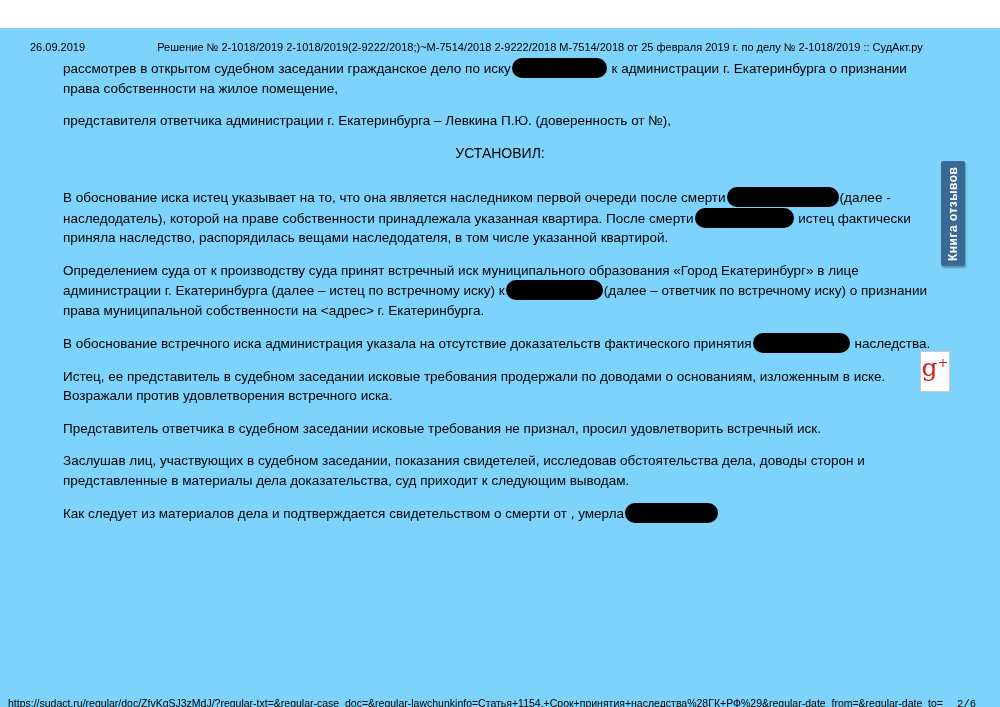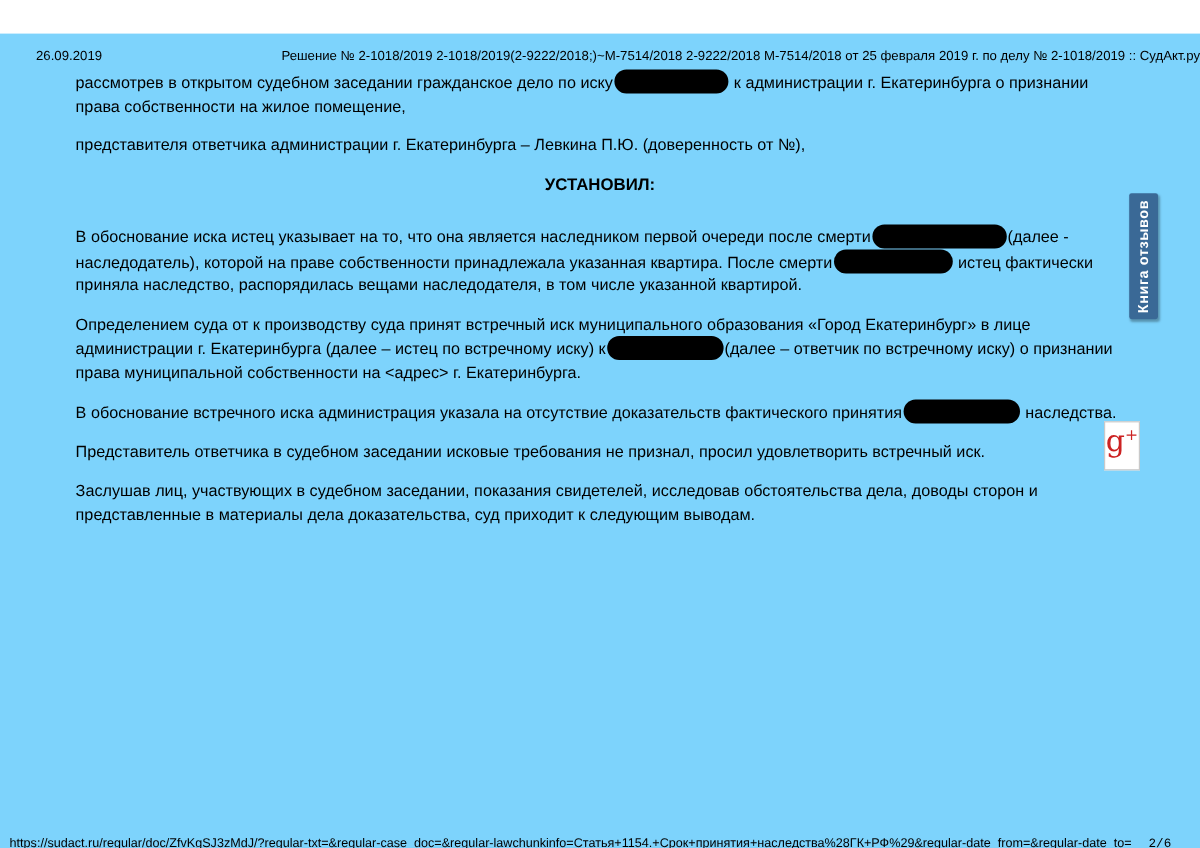--- a/index.html
+++ b/index.html
@@ -17,30 +17,30 @@
     margin-top: 28px;
   }
 
   
   .print-header {
     position: absolute; top: 13px; left: 0; right: 0;
     font-size: 11px; line-height: 13px;
     color: #000;
   }
   .header-date { position: absolute; left: 30px; top: 0; white-space: nowrap; }
-  .header-title { text-align: right; padding-left: 80px; }
+  .header-title { text-align: center; padding-left: 80px; }
 
   
   .doc-body {
     position: absolute; top: 30px; left: 63px; right: 63px;
     font-size: 13.5px; line-height: 19.5px;
   }
   .para { margin: 0 0 13px 0; }
   .para.heading {
-    font-weight: bold; text-align: center;
+    font-weight: normal; text-align: center;
     font-size: 14px; margin: 4px 0 24px 0;
   }
   .redaction {
     display: inline-block;
     height: 20px;
     background: #000;
     border-radius: 10px;
     vertical-align: -5px;
     margin: 0 1px;
   }
@@ -92,22 +92,24 @@
     <div class="header-title">Решение № 2-1018/2019 2-1018/2019(2-9222/2018;)~М-7514/2018 2-9222/2018 М-7514/2018 от 25 февраля 2019 г. по делу № 2-1018/2019 :: СудАкт.ру</div>
   </div>
 
   <div class="doc-body">
       <div class="para">рассмотрев в открытом судебном заседании гражданское дело по иску<span class="redaction" style="width: 95px;"></span> к администрации г. Екатеринбурга о признании права собственности на жилое помещение,</div>
       <div class="para">представителя ответчика администрации г. Екатеринбурга – Левкина П.Ю. (доверенность от №),</div>
       <div class="para heading">УСТАНОВИЛ:</div>
       <div class="para">В обоснование иска истец указывает на то, что она является наследником первой очереди после смерти<span class="redaction" style="width: 112px;"></span>(далее - наследодатель), которой на праве собственности принадлежала указанная квартира. После смерти<span class="redaction" style="width: 99px;"></span> истец фактически приняла наследство, распорядилась вещами наследодателя, в том числе указанной квартирой.</div>
       <div class="para">Определением суда от к производству суда принят встречный иск муниципального образования «Город Екатеринбург» в лице администрации г. Екатеринбурга (далее – истец по встречному иску) к<span class="redaction" style="width: 97px;"></span>(далее – ответчик по встречному иску) о признании права муниципальной собственности на &lt;адрес&gt; г. Екатеринбурга.</div>
       <div class="para">В обоснование встречного иска администрация указала на отсутствие доказательств фактического принятия<span class="redaction" style="width: 97px;"></span> наследства.</div>
+      <div class="para">Истец, ее представитель в судебном заседании исковые требования продержали по доводами о основаниям, изложенным в иске. Возражали против удовлетворения встречного иска.</div>
       <div class="para">Представитель ответчика в судебном заседании исковые требования не признал, просил удовлетворить встречный иск.</div>
       <div class="para">Заслушав лиц, участвующих в судебном заседании, показания свидетелей, исследовав обстоятельства дела, доводы сторон и представленные в материалы дела доказательства, суд приходит к следующим выводам.</div>
+      <div class="para">Как следует из материалов дела и подтверждается свидетельством о смерти от , умерла<span class="redaction" style="width: 93px;"></span></div>
     </div>
 
   <div class="feedback-tab" style="background: rgb(58, 105, 150); color: rgb(255, 255, 255);">
     <span>Книга отзывов</span>
   </div>
 
   <div class="gplus">
     <span class="g" style="color: rgb(204, 34, 34);"><span>g</span><sup>+</sup></span>
   </div>
 

